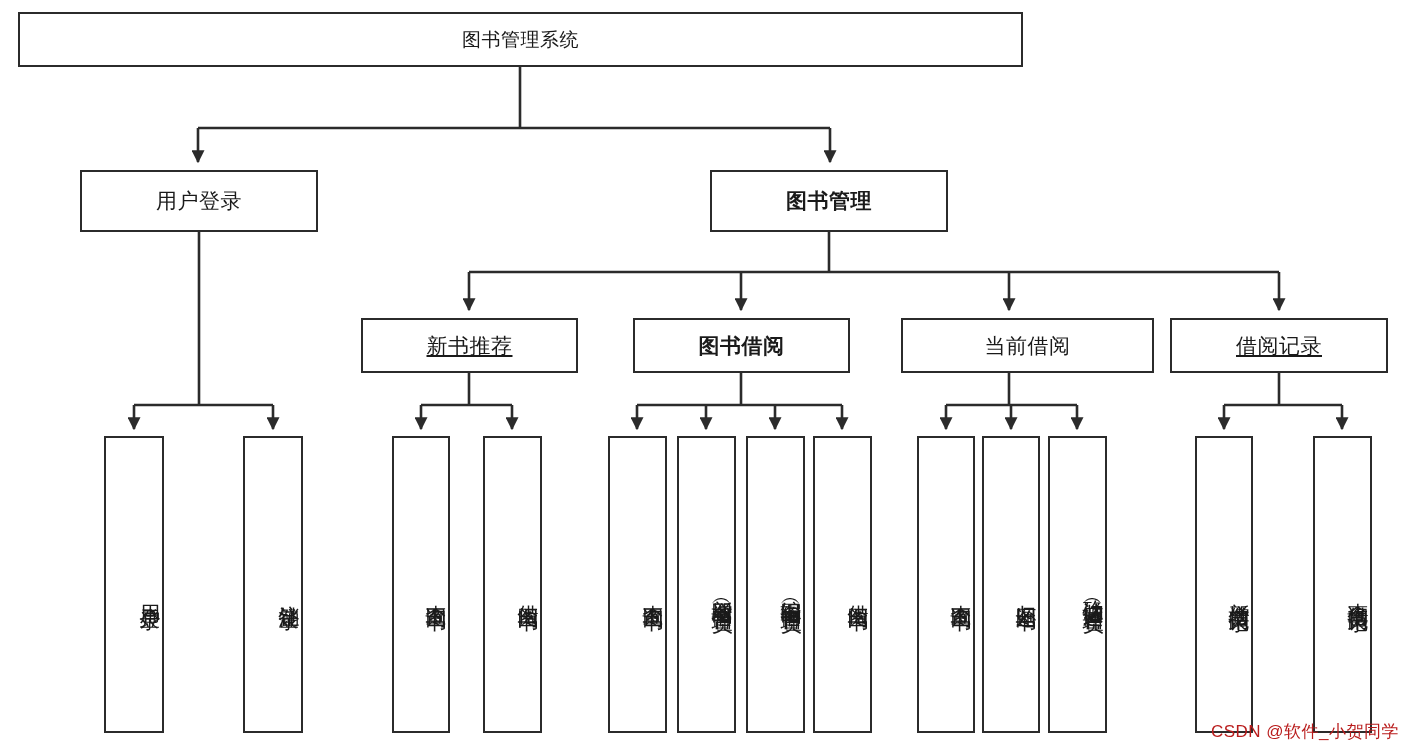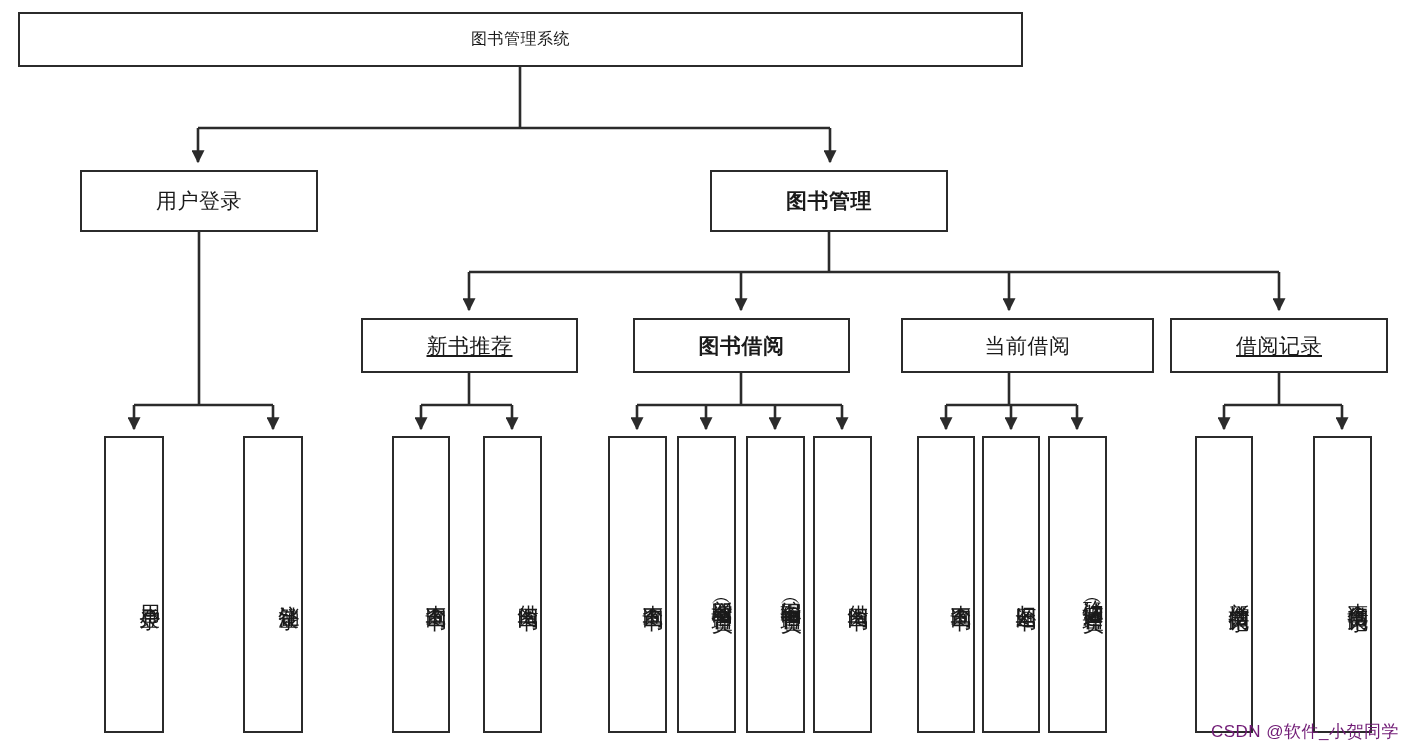--- a/index.html
+++ b/index.html
@@ -46,28 +46,28 @@
     text-orientation: upright;
     font-size: 21px;
     letter-spacing: 2px;
     line-height: 1.1;
     align-items: flex-start;
     justify-content: center;
     padding-top: 14px;
     white-space: nowrap;
   }
   .node-root {
-    font-size: 16px;
+    font-size: 19px;
   }
   .watermark {
     position: absolute;
     right: 6px;
     bottom: 4px;
     font-size: 17px;
-    color: #701a75;
+    color: #b91c1c;
     white-space: nowrap;
     letter-spacing: 0.5px;
   }
 </style>
 </head>
 <body>
 
 <div id="diagram-root">
 
   <svg class="connectors" viewBox="0 0 1405 747" xmlns="http://www.w3.org/2000/svg">

